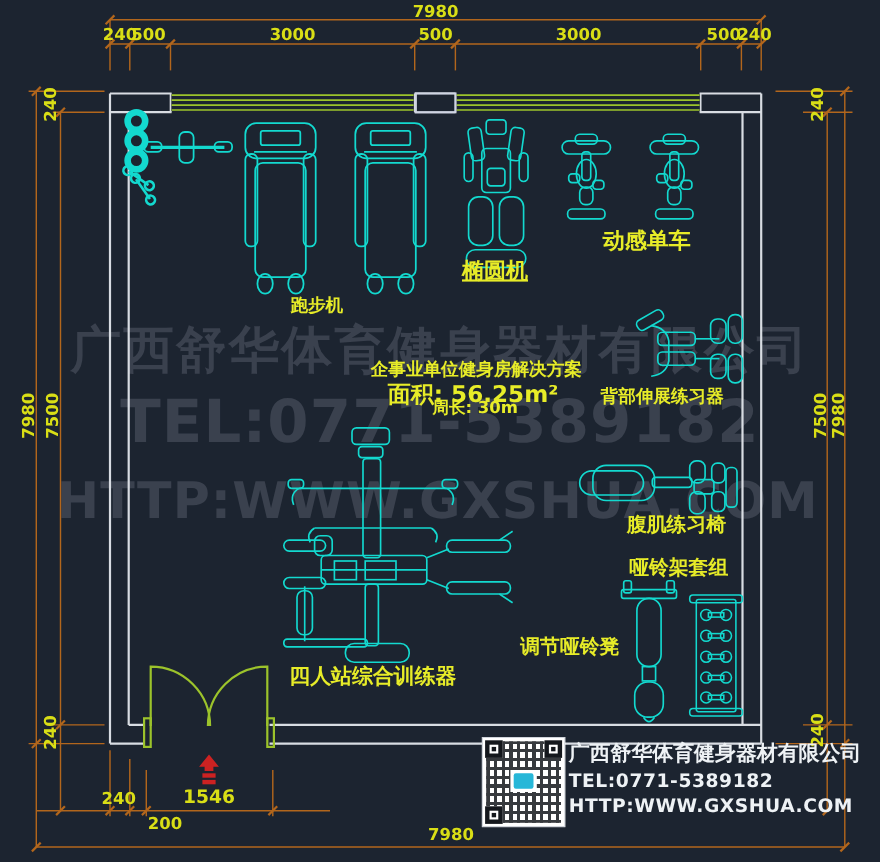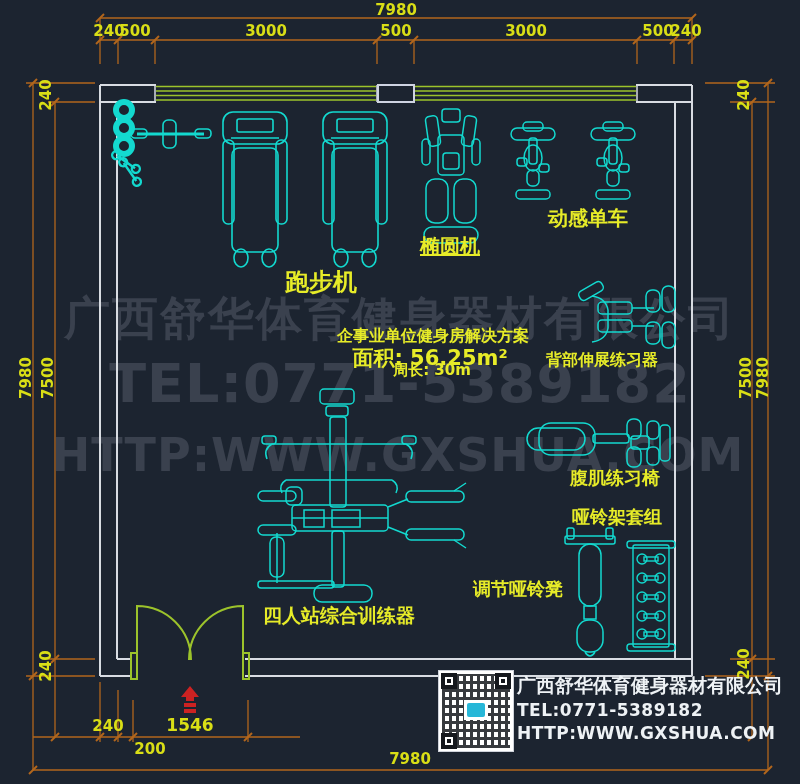--- a/index.html
+++ b/index.html
@@ -339,21 +339,21 @@
   <div class="vdim" style="left:746px;top:378px;">7500</div>
   <div class="vdim" style="left:763px;top:378px;">7980</div>
   <div class="vdim" style="left:744px;top:95px;">240</div>
   <div class="vdim" style="left:744px;top:664px;">240</div>
 
   <div class="dim" style="left:108px;top:719px;">240</div>
   <div class="dim" style="left:190px;top:717px;font-size:17px;">1546</div>
   <div class="dim" style="left:125px;top:742px;margin-left:25px;">200</div>
   <div class="dim" style="left:410px;top:752px;">7980</div>
 
-  <div class="eqlabel" style="left:285px;top:270px;font-size:24px;">跑步机</div>
+  <div class="eqlabel" style="left:264px;top:270px;font-size:16px;">跑步机</div>
   <div class="eqlabel" style="left:420px;top:236px;font-size:20px;text-decoration:underline;">椭圆机</div>
   <div class="eqlabel" style="left:548px;top:208px;font-size:20px;">动感单车</div>
   <div class="eqlabel" style="left:546px;top:352px;font-size:16px;">背部伸展练习器</div>
   <div class="eqlabel" style="left:570px;top:469px;font-size:18px;">腹肌练习椅</div>
   <div class="eqlabel" style="left:572px;top:508px;font-size:18px;">哑铃架套组</div>
   <div class="eqlabel" style="left:473px;top:580px;font-size:18px;">调节哑铃凳</div>
   <div class="eqlabel" style="left:263px;top:590px;font-size:19px;margin-top:16px;">四人站综合训练器</div>
 
   <div class="planinfo" style="left:433px;top:326px;font-size:16px;">企事业单位健身房解决方案</div>
   <div class="planinfo" style="left:430px;top:344px;font-size:21px;">面积: 56.25m²</div>

